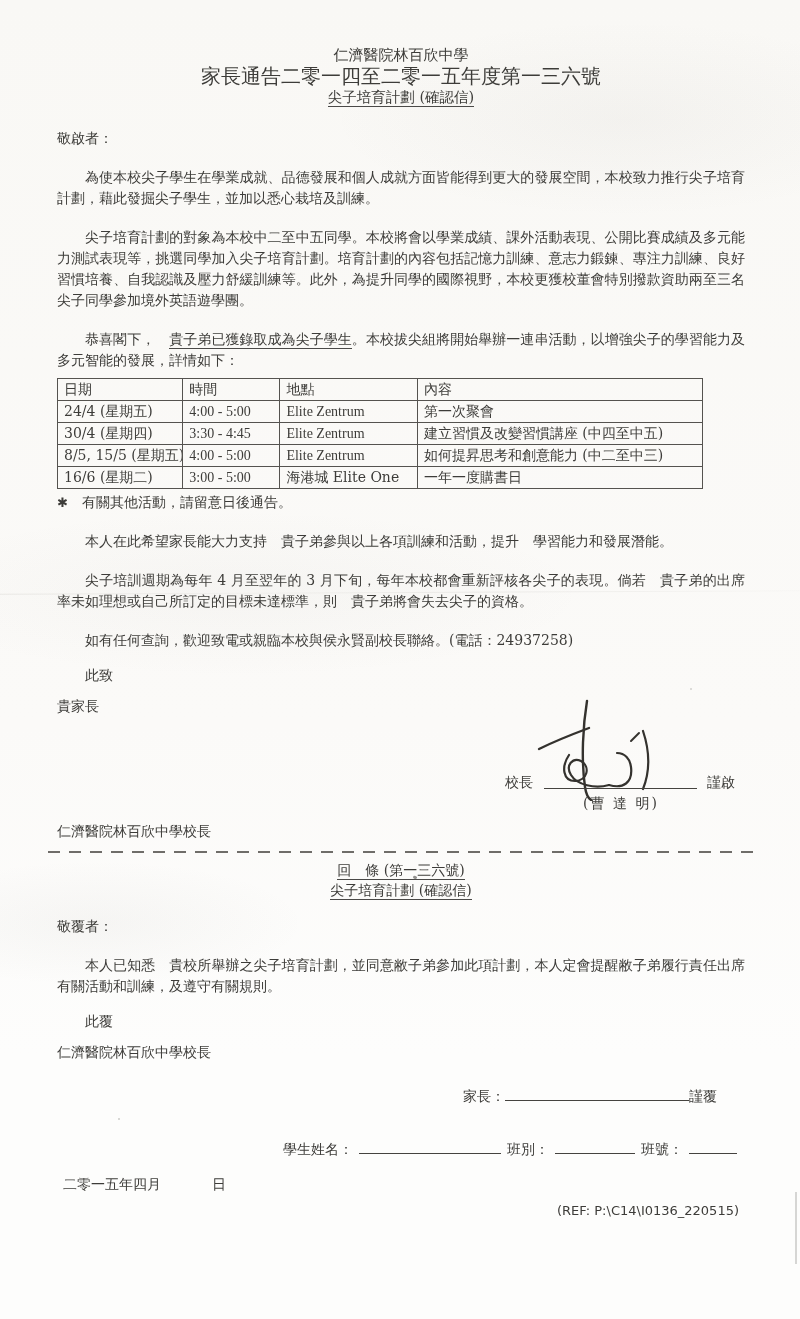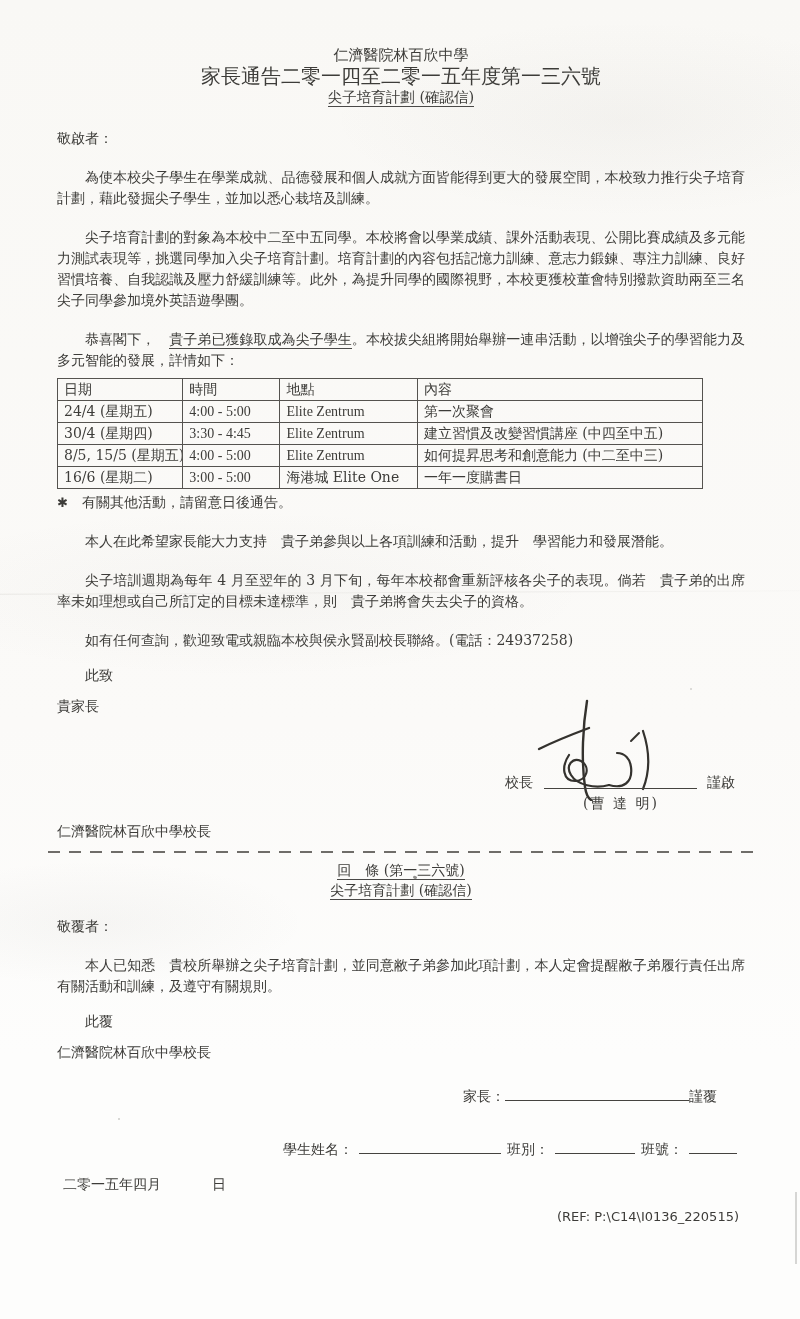--- a/index.html
+++ b/index.html
@@ -64,21 +64,21 @@
   .dashes{margin-top:9px;height:2px;width:707px;margin-left:-9px;
     background:repeating-linear-gradient(90deg,#6f6d69 0 12px,transparent 12px 21px);}
   .slip-hdr{text-align:center;margin-top:8px;line-height:18px;}
   .slip-hdr .l2{margin-top:2px;}
   .slip-salut{margin-top:17px;}
   .blank{display:inline-block;border-bottom:1.2px solid #45433f;height:14px;vertical-align:baseline;}
   .parent-line{margin-top:23px;display:flex;justify-content:flex-end;align-items:baseline;padding-right:28px;}
   .student-line{margin-top:32px;display:flex;align-items:baseline;padding-left:226px;gap:6px;}
   .slip-date{margin-top:14px;padding-left:6px;}
   .slip-date .daygap{display:inline-block;width:42px;}
-  .ref{margin-top:11px;text-align:right;padding-right:6px;
+  .ref{margin-top:5px;text-align:right;padding-right:6px;
     font-family:"DejaVu Sans","Liberation Sans",sans-serif;font-size:13px;}
   
   .crease{position:absolute;left:0;top:592px;width:100%;height:1px;
     background:linear-gradient(90deg,rgba(90,85,75,0.10),rgba(90,85,75,0.03) 30%,rgba(90,85,75,0.09) 60%,rgba(90,85,75,0.02));
     transform:rotate(-0.25deg);}
   .edge-mark{position:absolute;right:3px;top:1192px;width:2px;height:72px;background:rgba(100,98,92,0.25);}
   .dot-artifact{position:absolute;left:413px;top:876px;width:4px;height:3px;background:rgba(60,58,54,0.55);border-radius:50% 40% 60% 50%;transform:rotate(20deg);}
   .speck1{position:absolute;left:118px;top:1118px;width:2px;height:2px;background:rgba(90,88,82,0.3);border-radius:50%;}
   .speck2{position:absolute;left:690px;top:688px;width:2px;height:2px;background:rgba(90,88,82,0.25);border-radius:50%;}
 </style>

